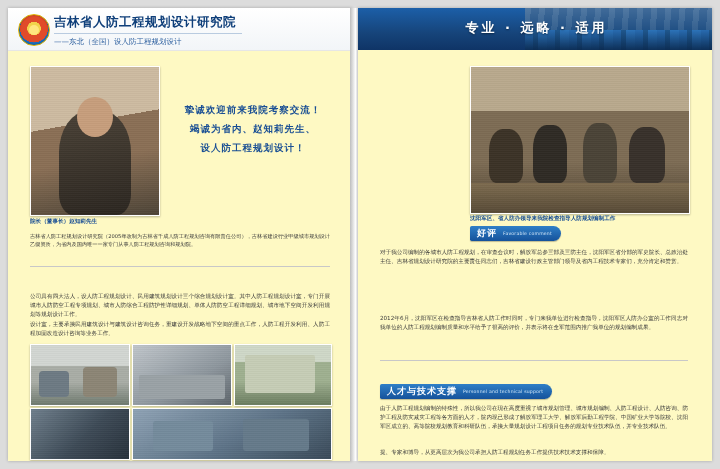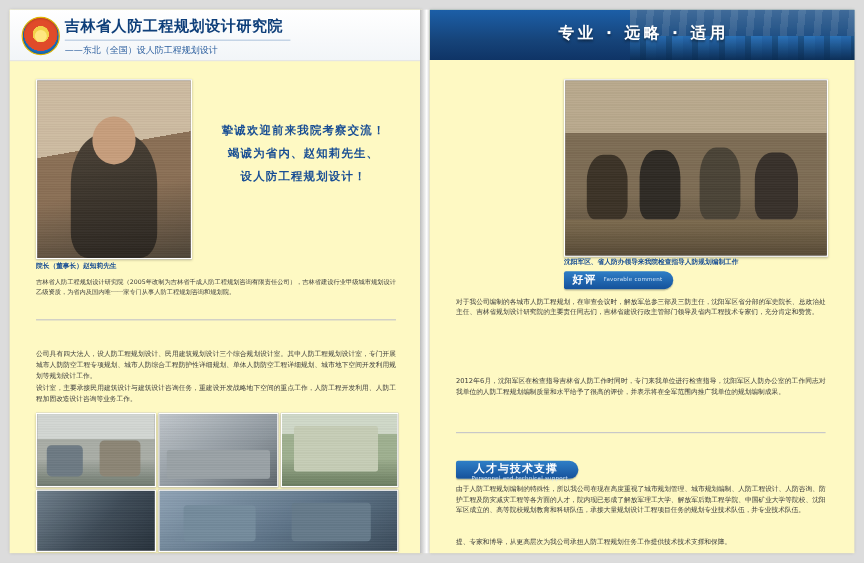--- a/index.html
+++ b/index.html
@@ -225,21 +225,21 @@
       <span class="cn">好评</span>
       <span class="en">Favorable comment</span>
     </div>
 
     <div class="ptxt" style="left:22px;top:240px;width:308px;">对于我公司编制的各城市人防工程规划，在审查会议时，解放军总参三部及三防主任，沈阳军区省分部的军史院长、总政治处主任、吉林省规划设计研究院的主要责任同志们，吉林省建设行政主管部门领导及省内工程技术专家们，充分肯定和赞赏。</div>
 
     <div class="ptxt" style="left:22px;top:306px;width:308px;">2012年6月，沈阳军区在检查指导吉林省人防工作时同时，专门来我单位进行检查指导，沈阳军区人防办公室的工作同志对我单位的人防工程规划编制质量和水平给予了很高的评价，并表示将在全军范围内推广我单位的规划编制成果。</div>
 
     <div class="redline" style="left:22px;top:352px;width:308px;"></div>
 
-    <div class="secttl" style="left:22px;top:376px;flex-direction:column;">
+    <div class="secttl" style="left:22px;top:376px;">
       <span class="cn">人才与技术支撑</span>
       <span class="en">Personnel and technical support</span>
     </div>
 
     <div class="ptxt" style="left:22px;top:396px;width:308px;">由于人防工程规划编制的特殊性，所以我公司在现在高度重视了城市规划管理、城市规划编制、人防工程设计、人防咨询、防护工程及防灾减灾工程等各方面的人才，院内现已形成了解放军理工大学、解放军后勤工程学院、中国矿业大学等院校、沈阳军区成立的、高等院校规划教育和科研队伍，承接大量规划设计工程项目任务的规划专业技术队伍，并专业技术队伍。</div>
 
     <div class="ptxt" style="left:22px;top:440px;width:308px;">提、专家和博导，从更高层次为我公司承担人防工程规划任务工作提供技术技术支撑和保障。</div>
   </div>
 </div>
 

